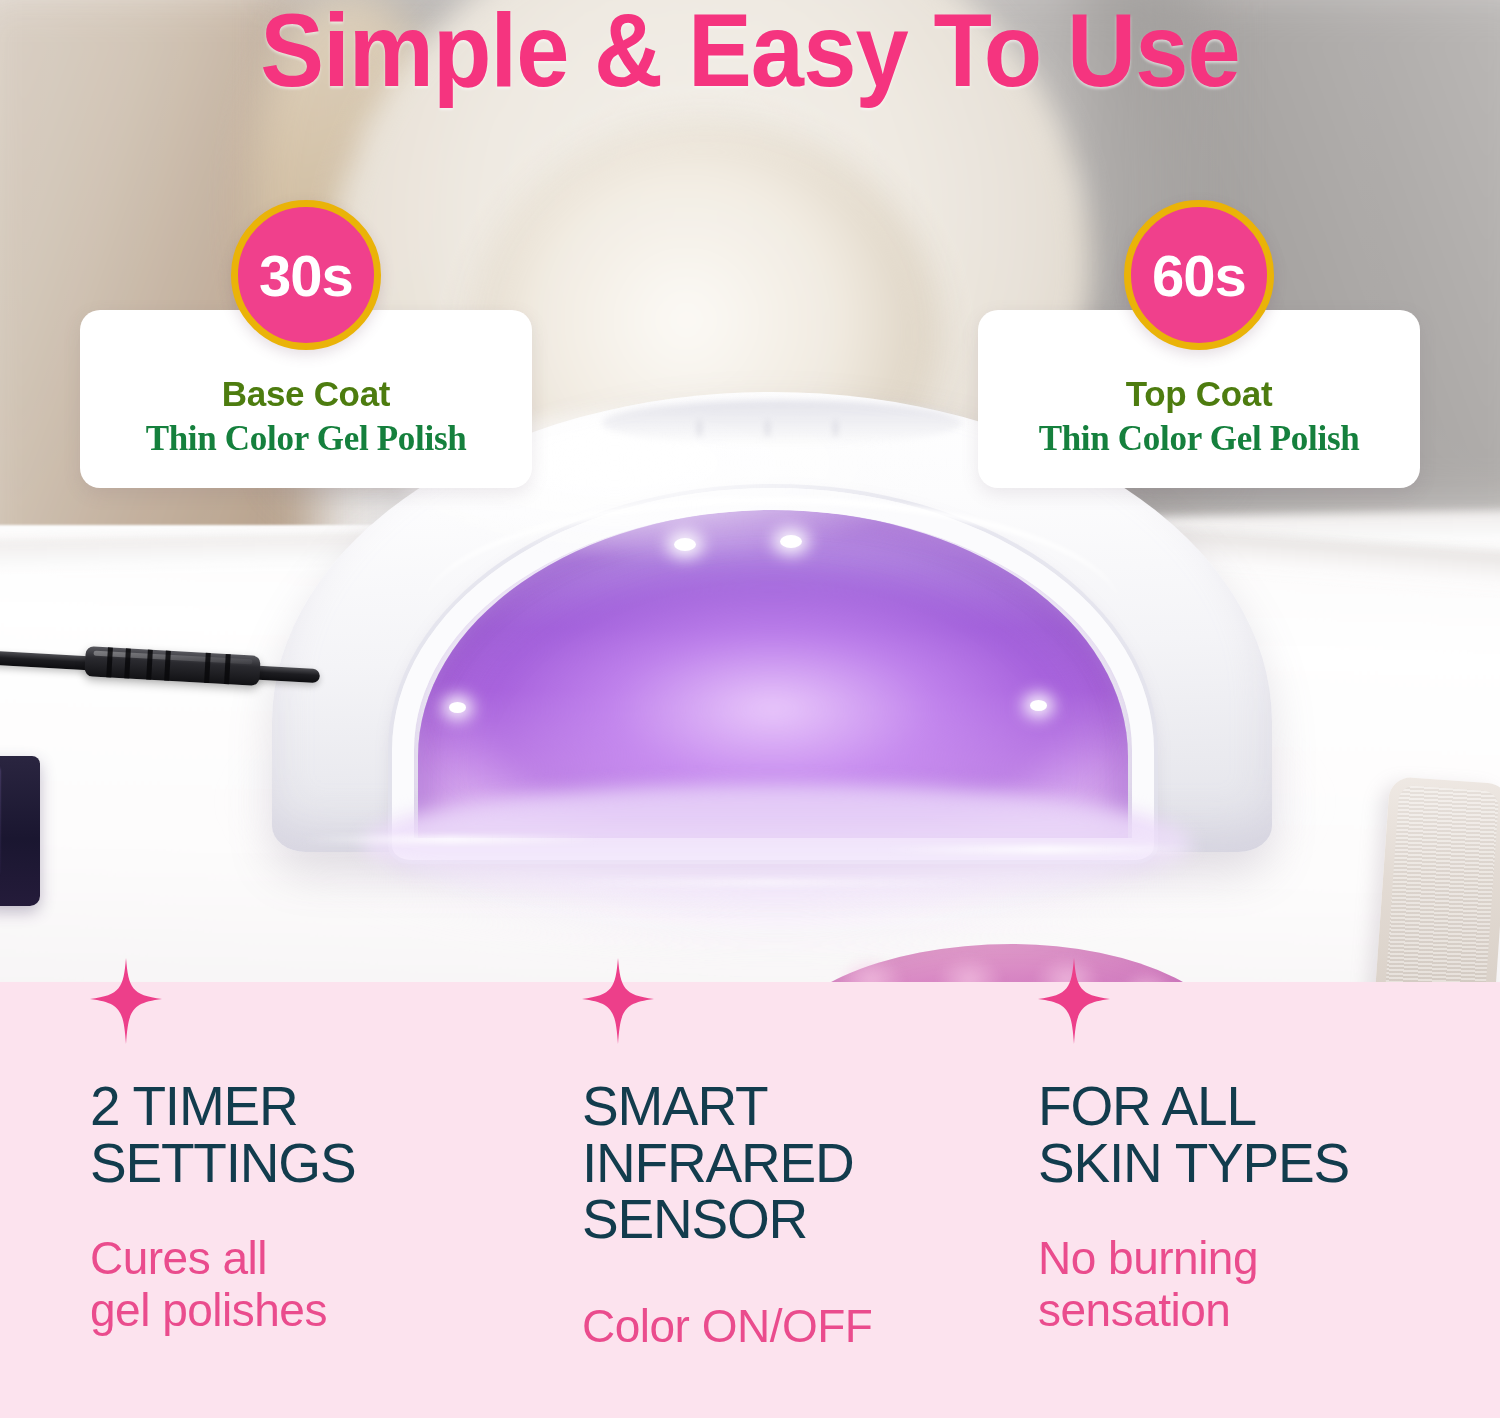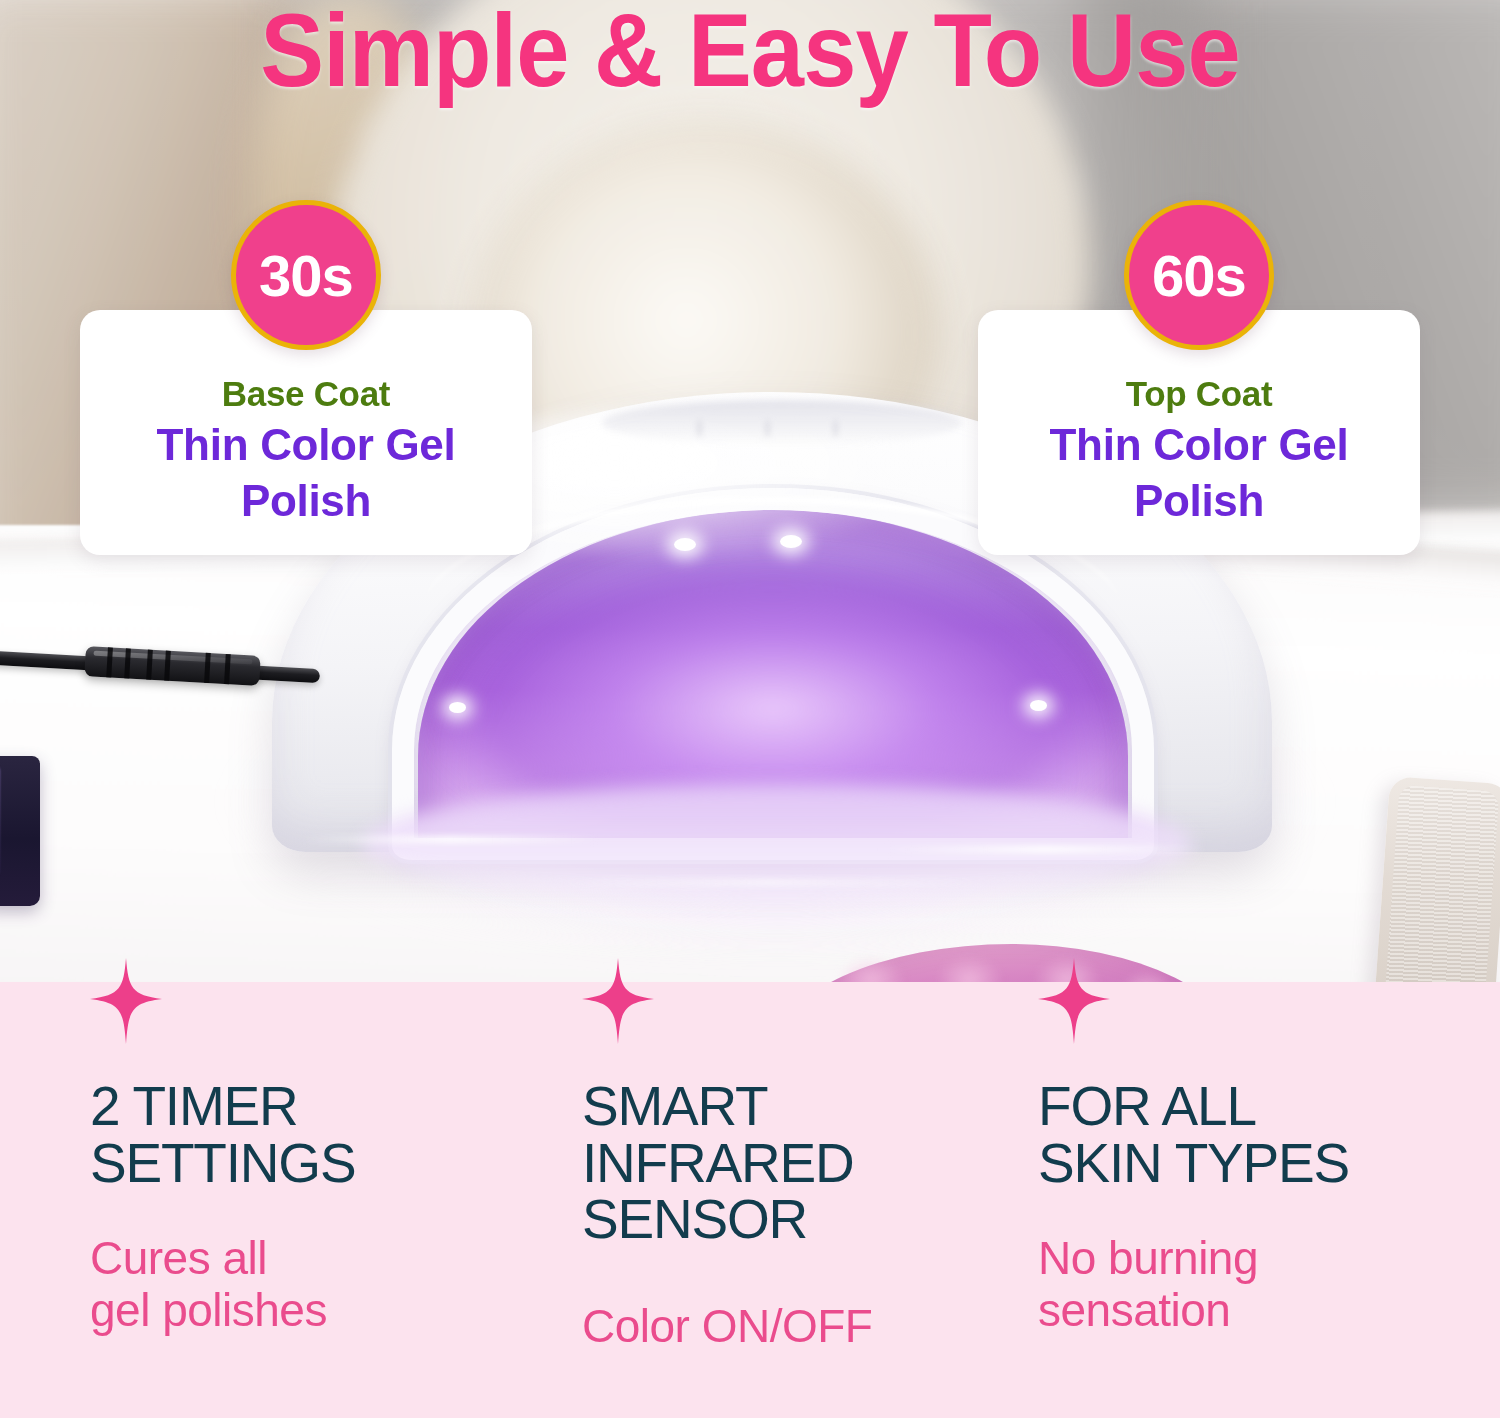--- a/index.html
+++ b/index.html
@@ -226,38 +226,39 @@
     transform:scaleX(.92); transform-origin:50% 0;
     text-shadow:0 2px 3px rgba(255,255,255,.55);
   }
 
   
   .callout{ position:absolute; z-index:25; }
   .callout .circle{
     position:absolute; left:50%; top:0; transform:translateX(-50%);
     width:150px; height:150px; border-radius:50%;
     background:#F0408C;
-    border:5px solid #eab308;
+    border:7px solid #eab308;
     display:flex; align-items:center; justify-content:center;
     color:#fff; font-weight:700; font-size:58px; letter-spacing:-1px;
     box-shadow:0 5px 14px rgba(110,70,100,.18);
   }
   .callout .card{
     position:absolute; left:0; top:110px; width:100%;
     background:#ffffff; border-radius:20px;
     padding:62px 18px 26px; text-align:center;
     box-shadow:0 6px 18px rgba(120,100,120,.14);
   }
   .callout .card .l1{
     color:#4d7c0f; font-size:35px; font-weight:700; line-height:1.28;
     letter-spacing:-.3px;
   }
   .callout .card .l2{
-    color:#6d28d9; font-size:44px; font-weight:700; line-height:1.28;
+    color:#15803d; font-size:35px; font-weight:700; line-height:1.28;
     letter-spacing:-.3px;
+    font-family:Liberation Serif, serif;
   }
   #callout-left{ left:80px; top:200px; width:452px; }
   #callout-right{ left:978px; top:200px; width:442px; }
 
   
   .features{
     position:absolute; left:0; top:982px; width:1500px; height:436px;
     background:#FCE3EE;
   }
   .feature-col{ position:absolute; top:0; }

